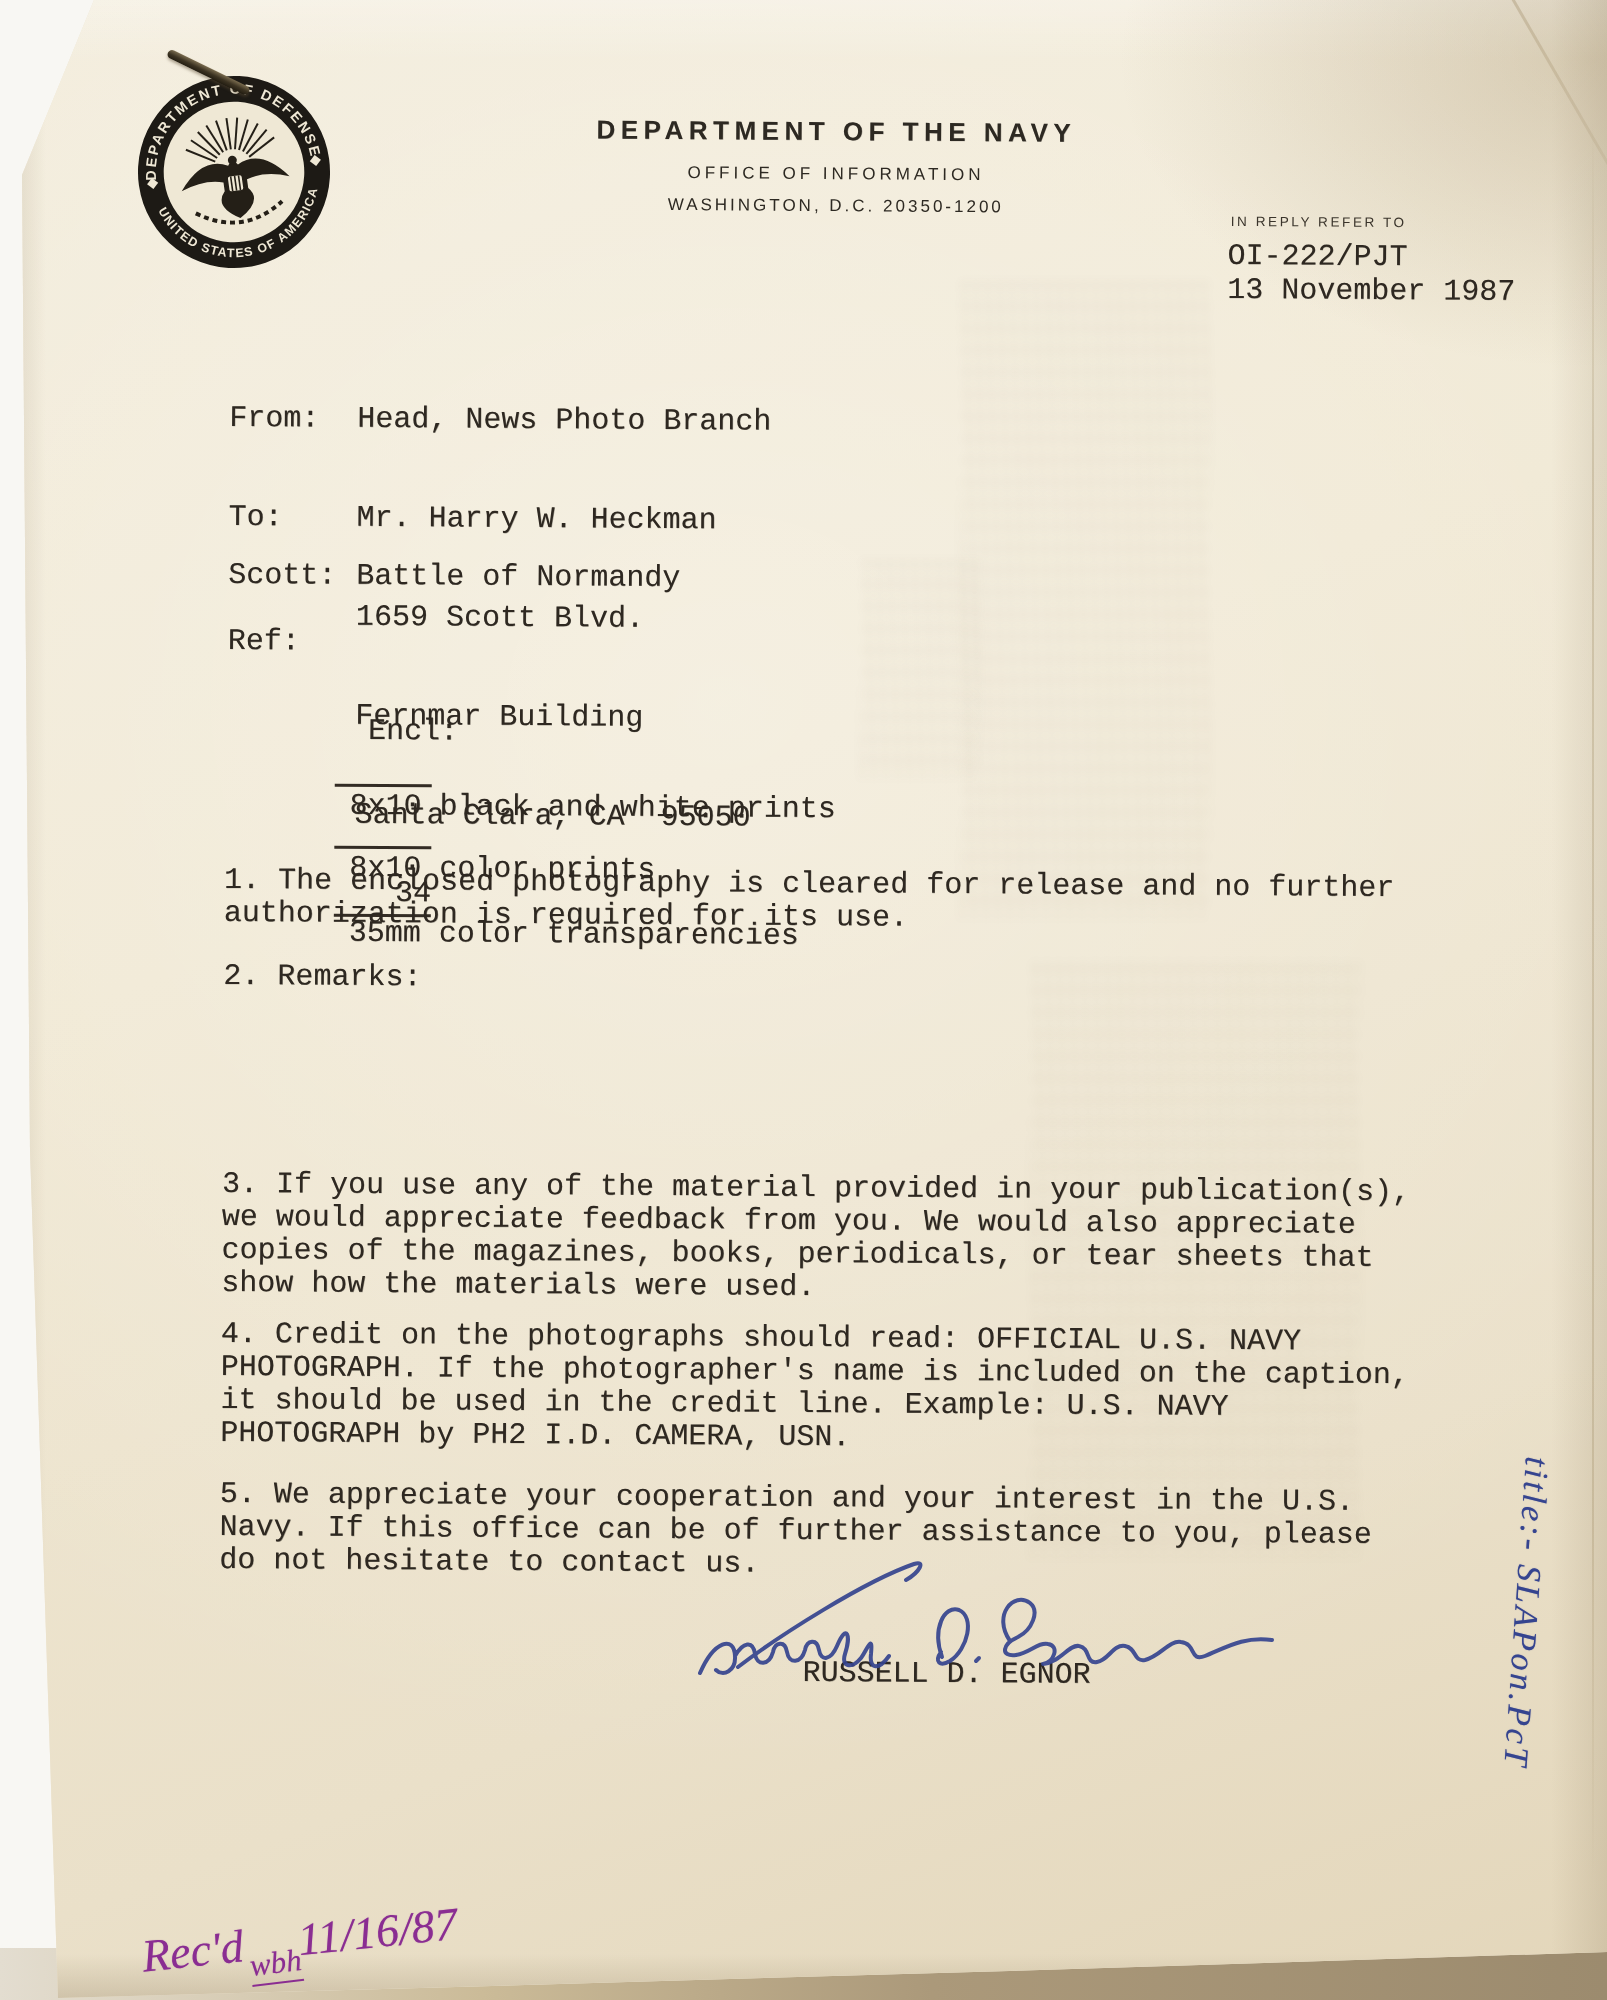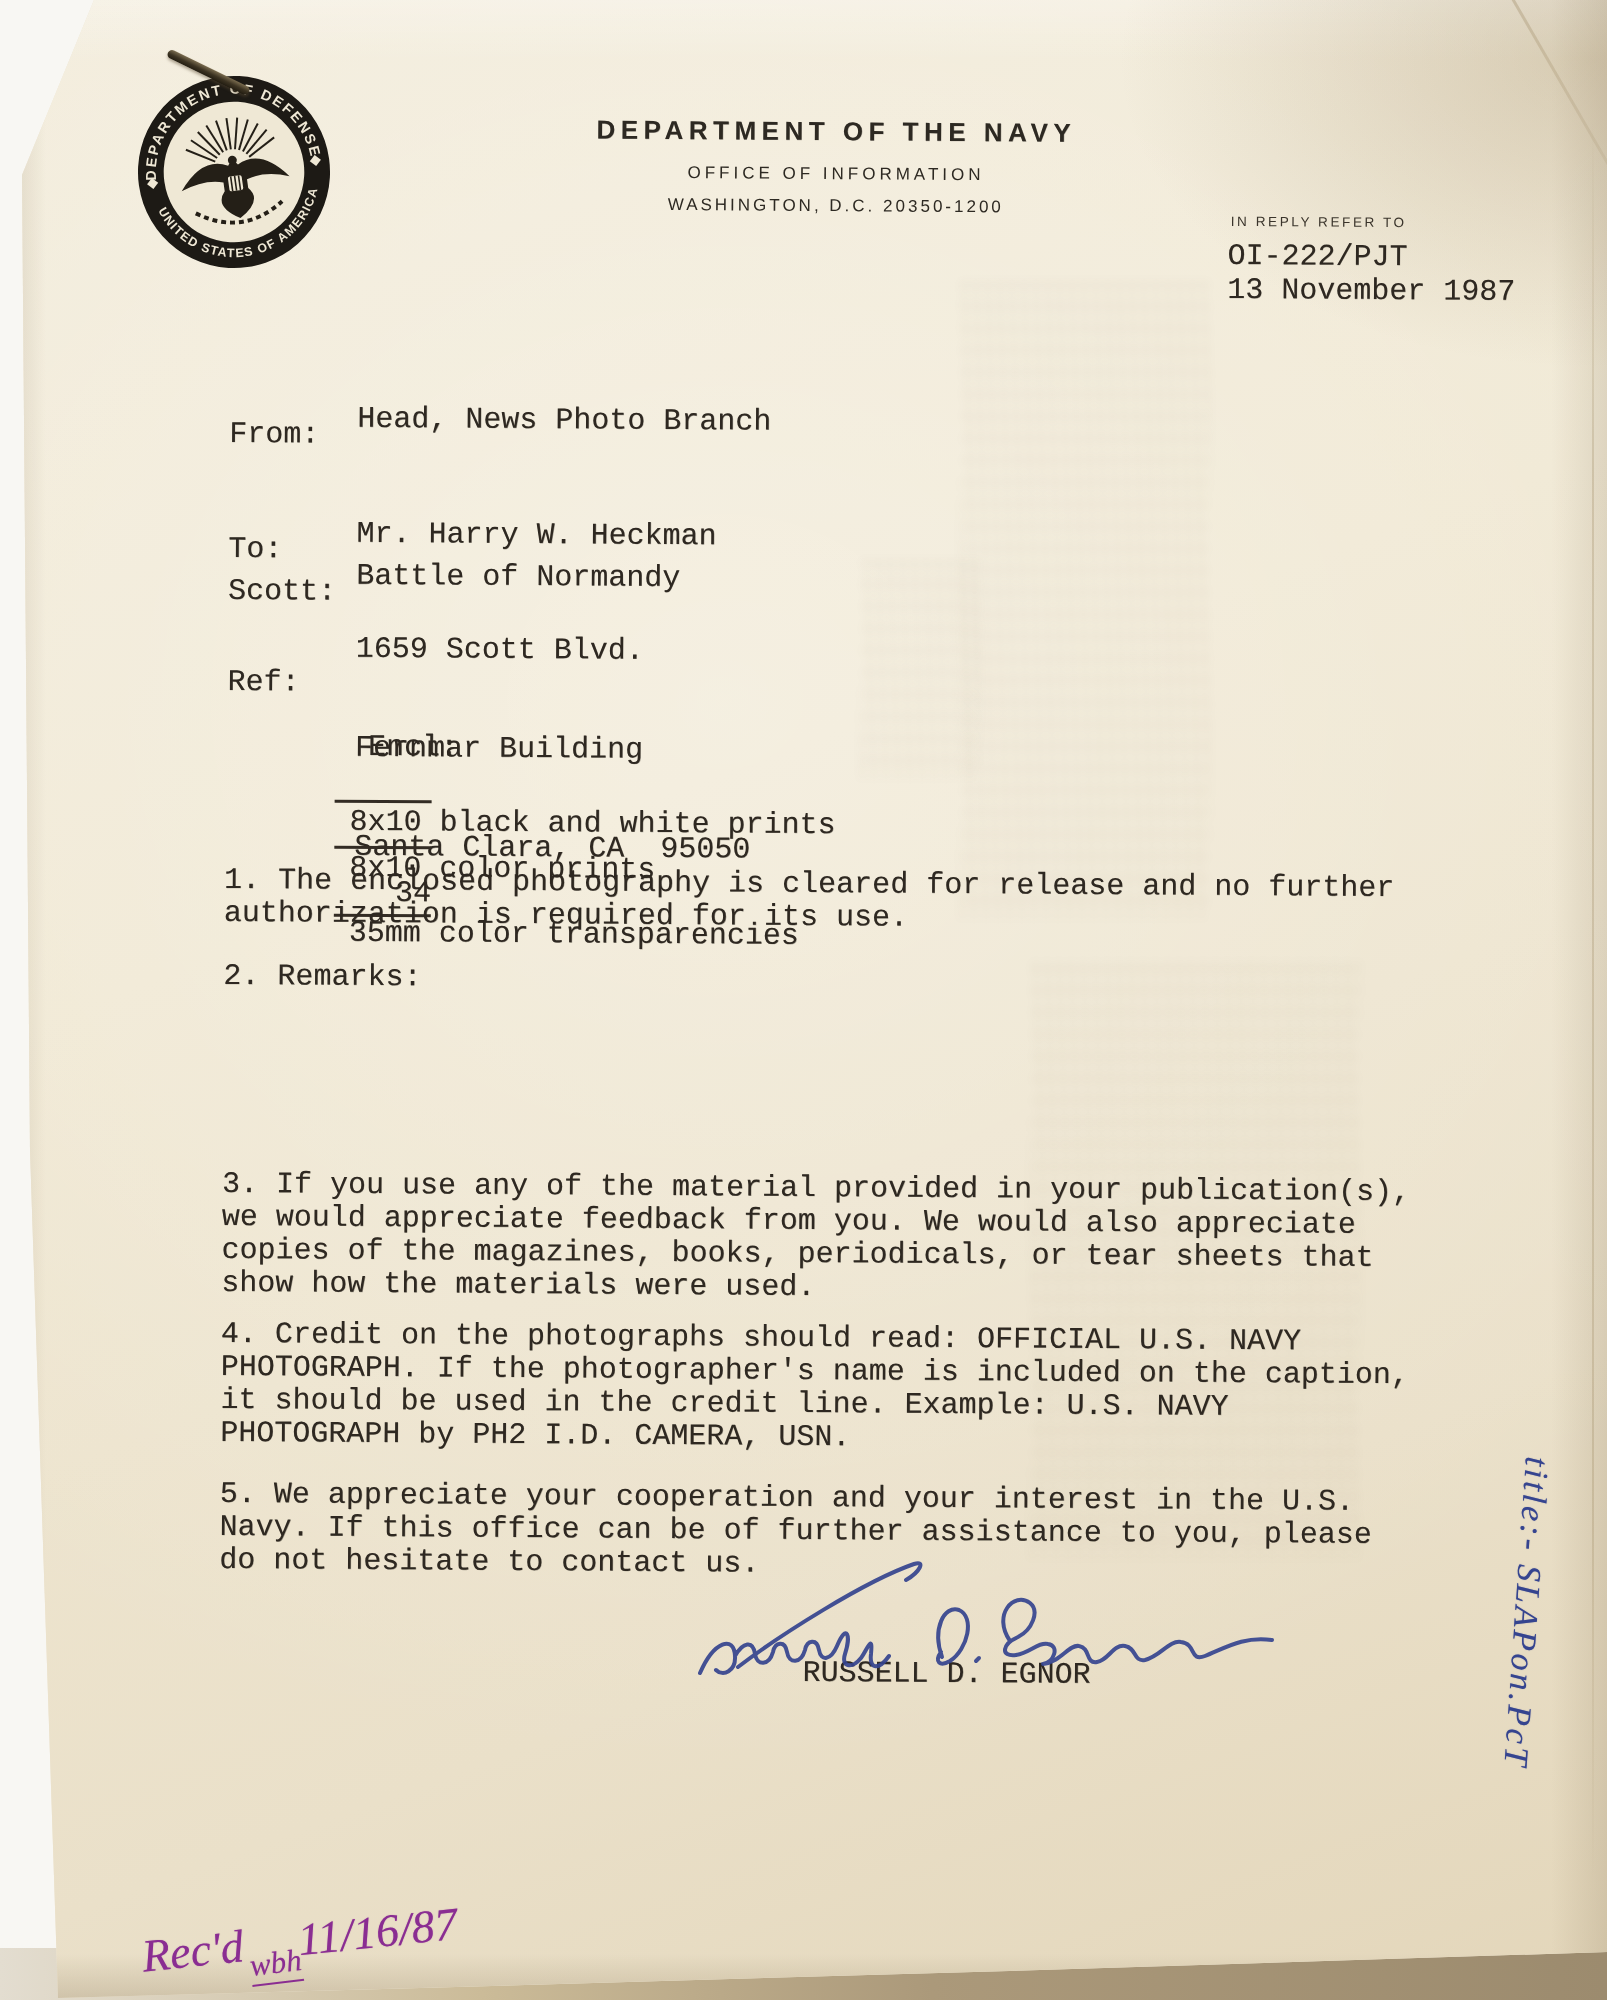--- a/index.html
+++ b/index.html
@@ -53,21 +53,21 @@
   .lh-office{font-size:17px;font-weight:500;letter-spacing:4px;margin-top:17px;}
   .lh-addr{font-size:17px;font-weight:500;letter-spacing:3px;margin-top:12px;}
 
   .reply{position:absolute;left:1230px;top:207px;}
   .reply-label{font-size:13.5px;letter-spacing:2.6px;font-weight:500;color:#3a342b;}
   .reply-code{position:absolute;left:-3px;top:26px;}
   .reply-date{position:absolute;left:-3px;top:60px;}
 
   .addr-block{position:absolute;left:230px;top:336px;}
   .trow{display:flex;}
-  .tlbl{display:inline-block;width:128px;flex:none;margin-top:16px;}
+  .tlbl{display:inline-block;width:128px;flex:none;}
   .row-abs{position:absolute;left:230px;}
   .blank{display:inline-block;width:97px;height:36px;border-bottom:3px solid #332c24;text-align:right;
     vertical-align:-6px;line-height:30px;}
   .encl-desc{margin-left:15px;}
 
   .para{position:absolute;left:228px;width:1270px;white-space:pre-line;}
 
   .sig-svg{position:absolute;left:680px;top:1545px;z-index:4;}
   .typed-name{position:absolute;left:812px;top:1653px;}
   .side-note{position:absolute;left:1556px;top:1458px;z-index:4;transform:rotate(94deg);transform-origin:0 0;
@@ -178,21 +178,21 @@
         <span class="tlbl"></span>
         <span>Santa Clara, CA  95050</span>
       </div>
     </div>
 
     <div class="row-abs trow type" style="top:559px;">
       <span class="tlbl">Scott:</span>
       <span>Battle of Normandy</span>
     </div>
 
-    <div class="row-abs trow type" style="top:650px;">
+    <div class="row-abs trow type" style="top:625px;">
       <span class="tlbl">Ref:</span>
     </div>
 
     <div class="row-abs type" style="top:681px;">
       <span class="tlbl" style="width:123px;display:inline-block;text-align:right;">Encl:</span>
       <span class="blank"></span>
       <span class="encl-desc">8x10 black and white prints</span>
     </div>
     <div class="row-abs type" style="top:743px;">
       <span style="width:123px;display:inline-block;"></span>

